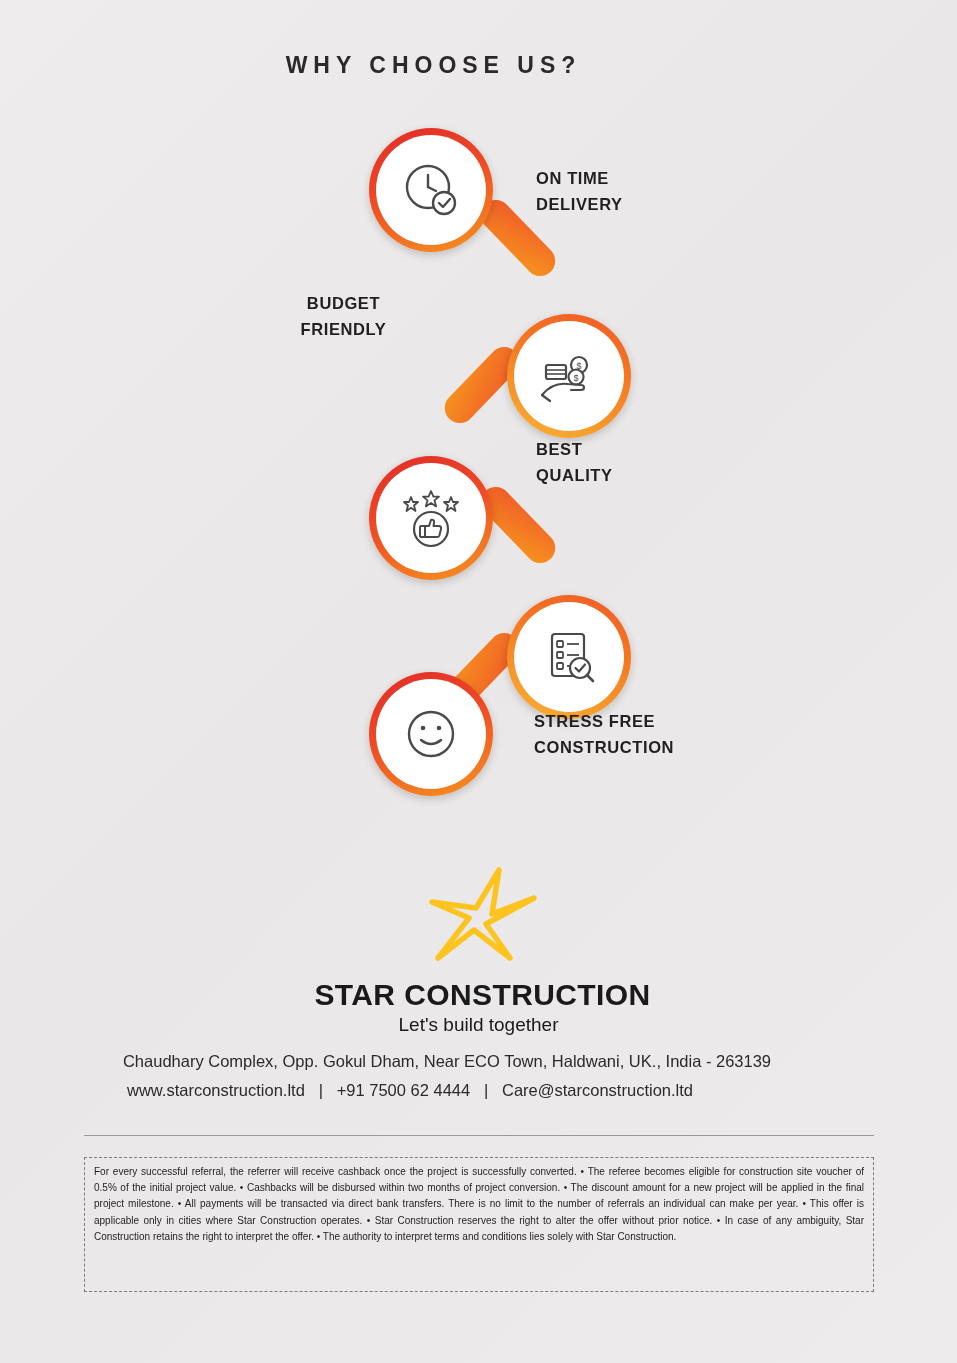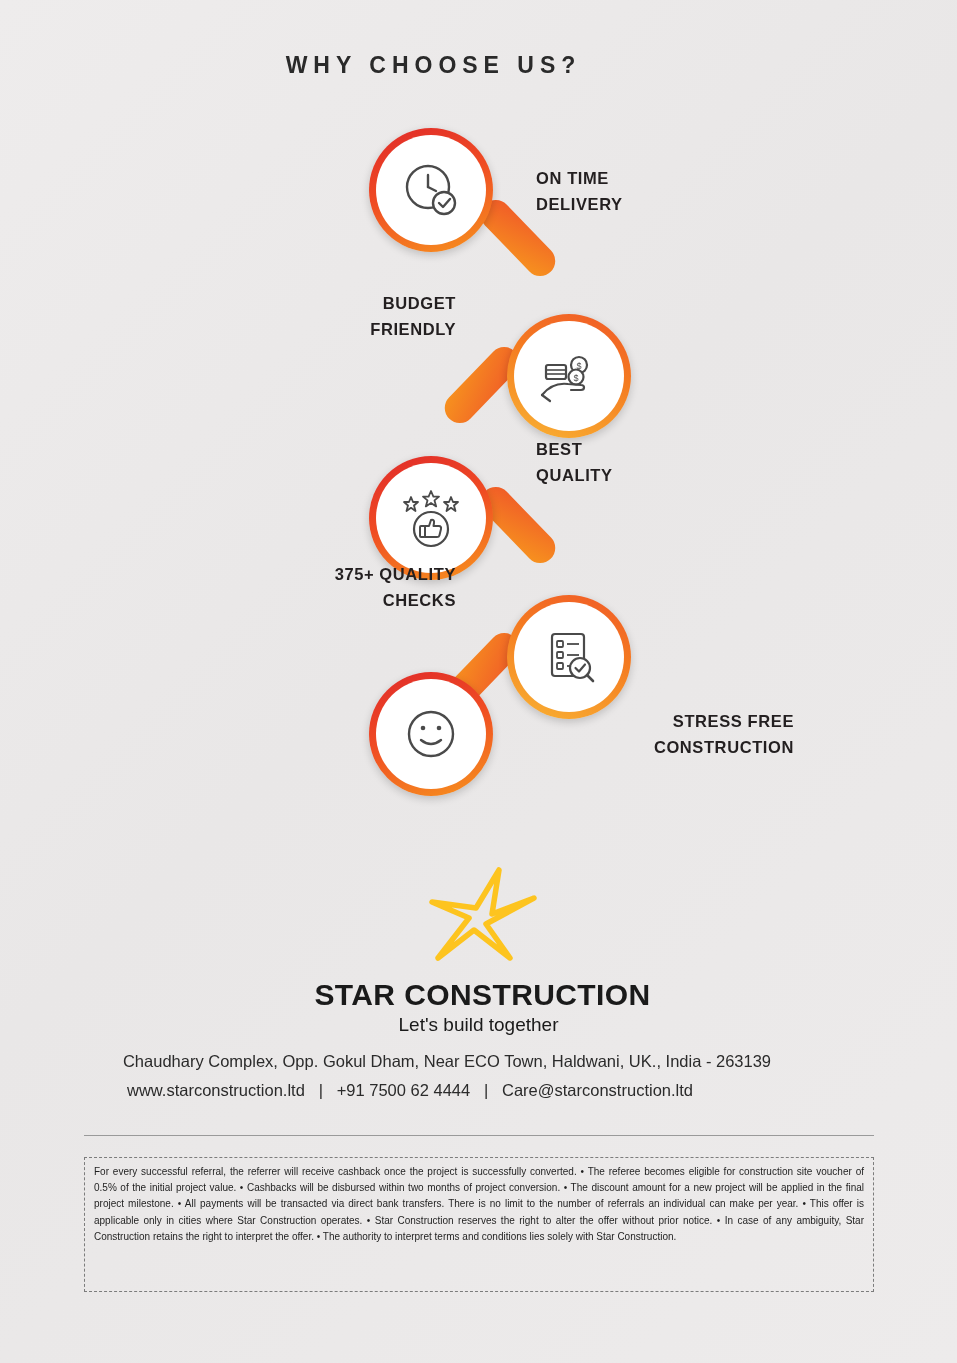--- a/index.html
+++ b/index.html
@@ -77,21 +77,21 @@
   .label {
     position: absolute;
     font-size: 16.5px;
     font-weight: 700;
     letter-spacing: 0.6px;
     line-height: 1.6;
     color: #231f20;
     white-space: pre-line;
   }
   .label.right { text-align: left; }
-  .label.left  { text-align: right; }
+  .label.left  { text-align: center; }
 
   
   .star-logo {
     position: absolute;
     top: 862px;
     left: 0;
     width: 957px;
     text-align: center;
   }
   .brand-name {
@@ -249,36 +249,34 @@
               <line x1="31" y1="31" x2="43" y2="31"></line>
               <line x1="31" y1="42" x2="38" y2="42"></line>
             </g>
             <circle cx="44" cy="44" r="10" fill="#ffffff" stroke="#4a4a4a" stroke-width="2.2"></circle>
             <polyline points="39.5,44 43,47.5 49,40.5" fill="none" stroke="#4a4a4a" stroke-width="2.2" stroke-linecap="round" stroke-linejoin="round"></polyline>
             <line x1="51" y1="51" x2="57" y2="57" stroke="#4a4a4a" stroke-width="2.6" stroke-linecap="round"></line>
           </svg>
         </span>
       </div>
     </div>
-    <div class="label left" style="left:195px; top:443px; width:245px;">375+ QUALITY
-CHECKS</div>
 
     <div class="node red-orange" style="left:353px; top:554px;">
       <div class="inner">
         <span>
           <svg width="66" height="66" viewBox="0 0 66 66">
             <circle cx="33" cy="33" r="22" fill="none" stroke="#4a4a4a" stroke-width="2.4"></circle>
             <circle cx="25" cy="27" r="2.3" fill="#4a4a4a"></circle>
             <circle cx="41" cy="27" r="2.3" fill="#4a4a4a"></circle>
             <path d="M23,39 Q33,47 43,39" fill="none" stroke="#4a4a4a" stroke-width="2.4" stroke-linecap="round"></path>
           </svg>
         </span>
       </div>
     </div>
-    <div class="label right" style="left:518px; top:590px; width:260px;text-align:right;">STRESS FREE
+    <div class="label right" style="left:518px; top:590px; width:260px;">STRESS FREE
 CONSTRUCTION</div>
 
   </div>
 
   <div class="star-logo">
     <svg width="130" height="105" viewBox="0 0 130 105">
       <path d="M85,8 L78,52 L120,36 L72,62 L96,96 L60,68 L24,96 L55,56 L18,40 L62,46 Z" fill="none" stroke="#fdc41f" stroke-width="5.5" stroke-linejoin="round" stroke-linecap="round"></path>
     </svg>
   </div>
 

